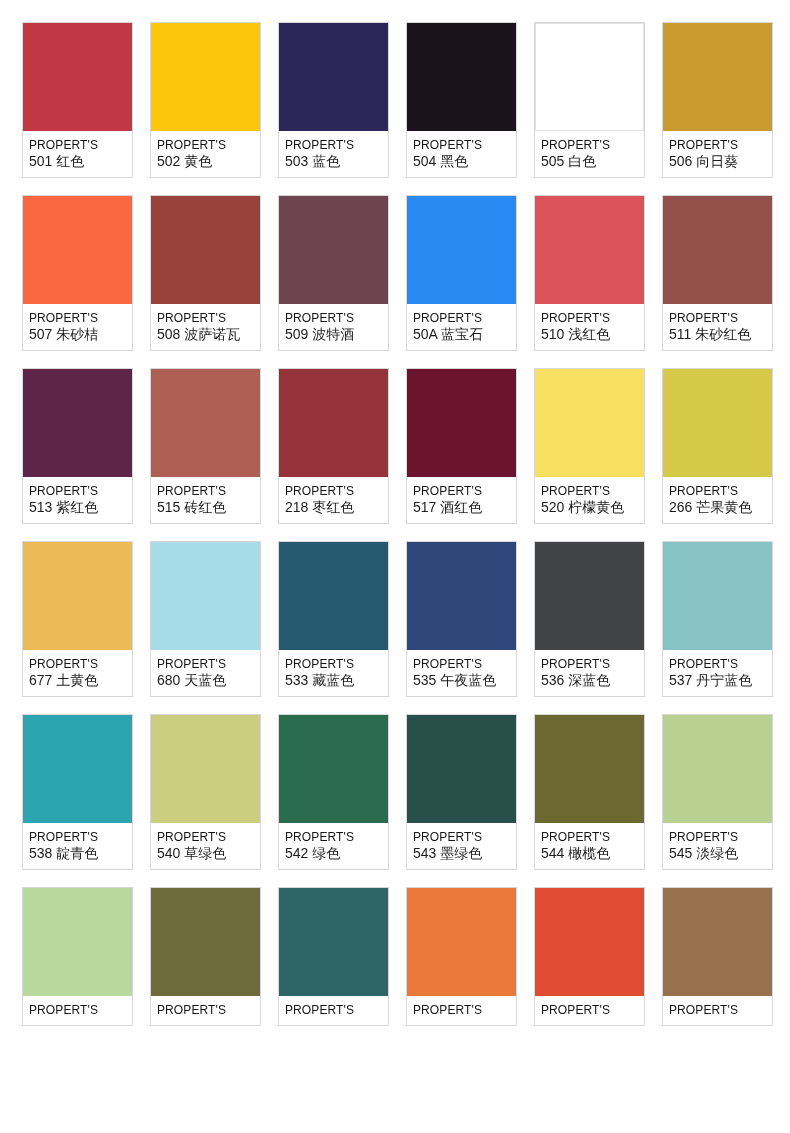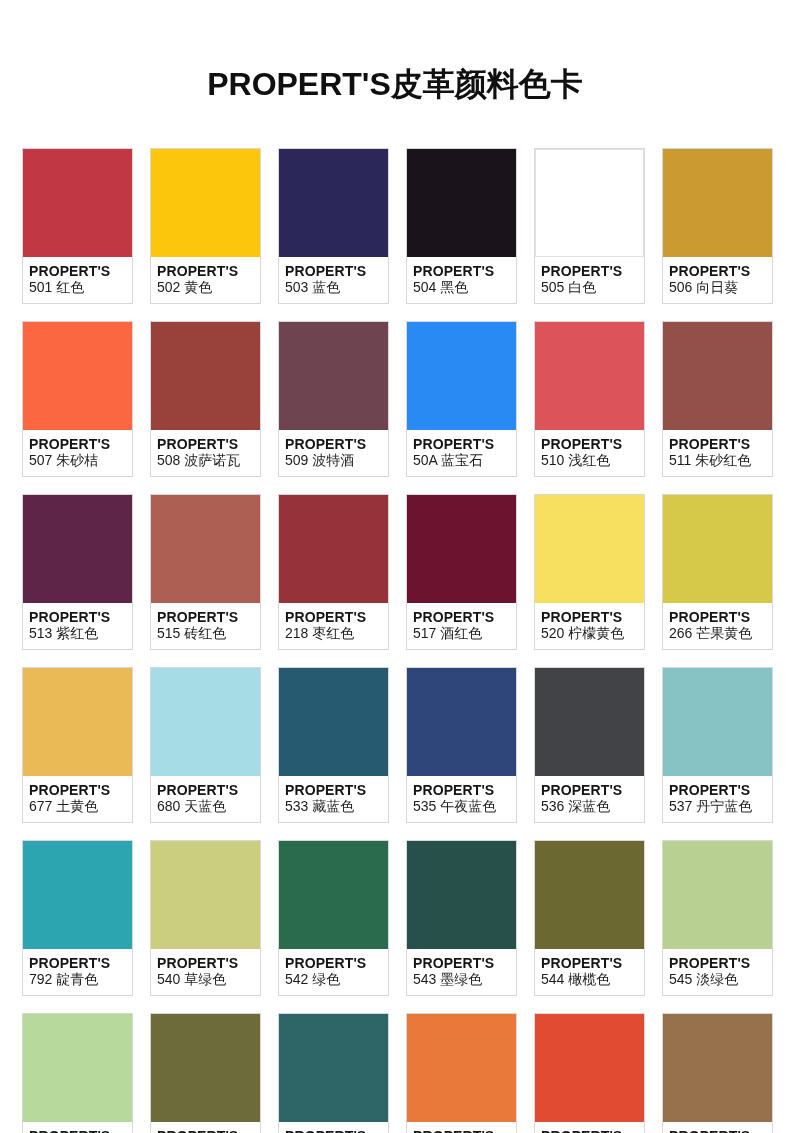--- a/index.html
+++ b/index.html
@@ -67,43 +67,40 @@
     width: 100%;
     height: 108px;
     display: block;
   }
   .label {
     padding: 6px 0 7px 6px;
     background: #ffffff;
     box-sizing: border-box;
   }
   .brand {
-    font-size: 14px;
+    font-size: 12px;
     line-height: 16px;
-    font-weight: 700;
+    font-weight: 400;
     color: #151515;
     letter-spacing: 0.1px;
     white-space: nowrap;
   }
   .code {
     font-size: 14px;
     line-height: 17px;
     font-weight: 400;
     color: #1c1c1c;
     white-space: nowrap;
   }
 </style>
 </head>
 <body>
 
 <div id="page">
 
-  <div class="title-wrap">
-    <h1 class="title">PROPERT'S皮革颜料色卡</h1>
-  </div>
 
   <div class="grid">
       <div class="row">
         <div class="card">
           <div class="swatch" style="background: rgb(193, 55, 68);"></div>
           <div class="label">
             <div class="brand">PROPERT'S</div>
             <div class="code">501 红色</div>
           </div>
         </div>
@@ -273,21 +270,21 @@
             <div class="brand">PROPERT'S</div>
             <div class="code">537 丹宁蓝色</div>
           </div>
         </div>
       </div>
       <div class="row">
         <div class="card">
           <div class="swatch" style="background: rgb(44, 165, 176);"></div>
           <div class="label">
             <div class="brand">PROPERT'S</div>
-            <div class="code">792 靛青色</div>
+            <div class="code">538 靛青色</div>
           </div>
         </div>
         <div class="card">
           <div class="swatch" style="background: rgb(203, 206, 127);"></div>
           <div class="label">
             <div class="brand">PROPERT'S</div>
             <div class="code">540 草绿色</div>
           </div>
         </div>
         <div class="card">

